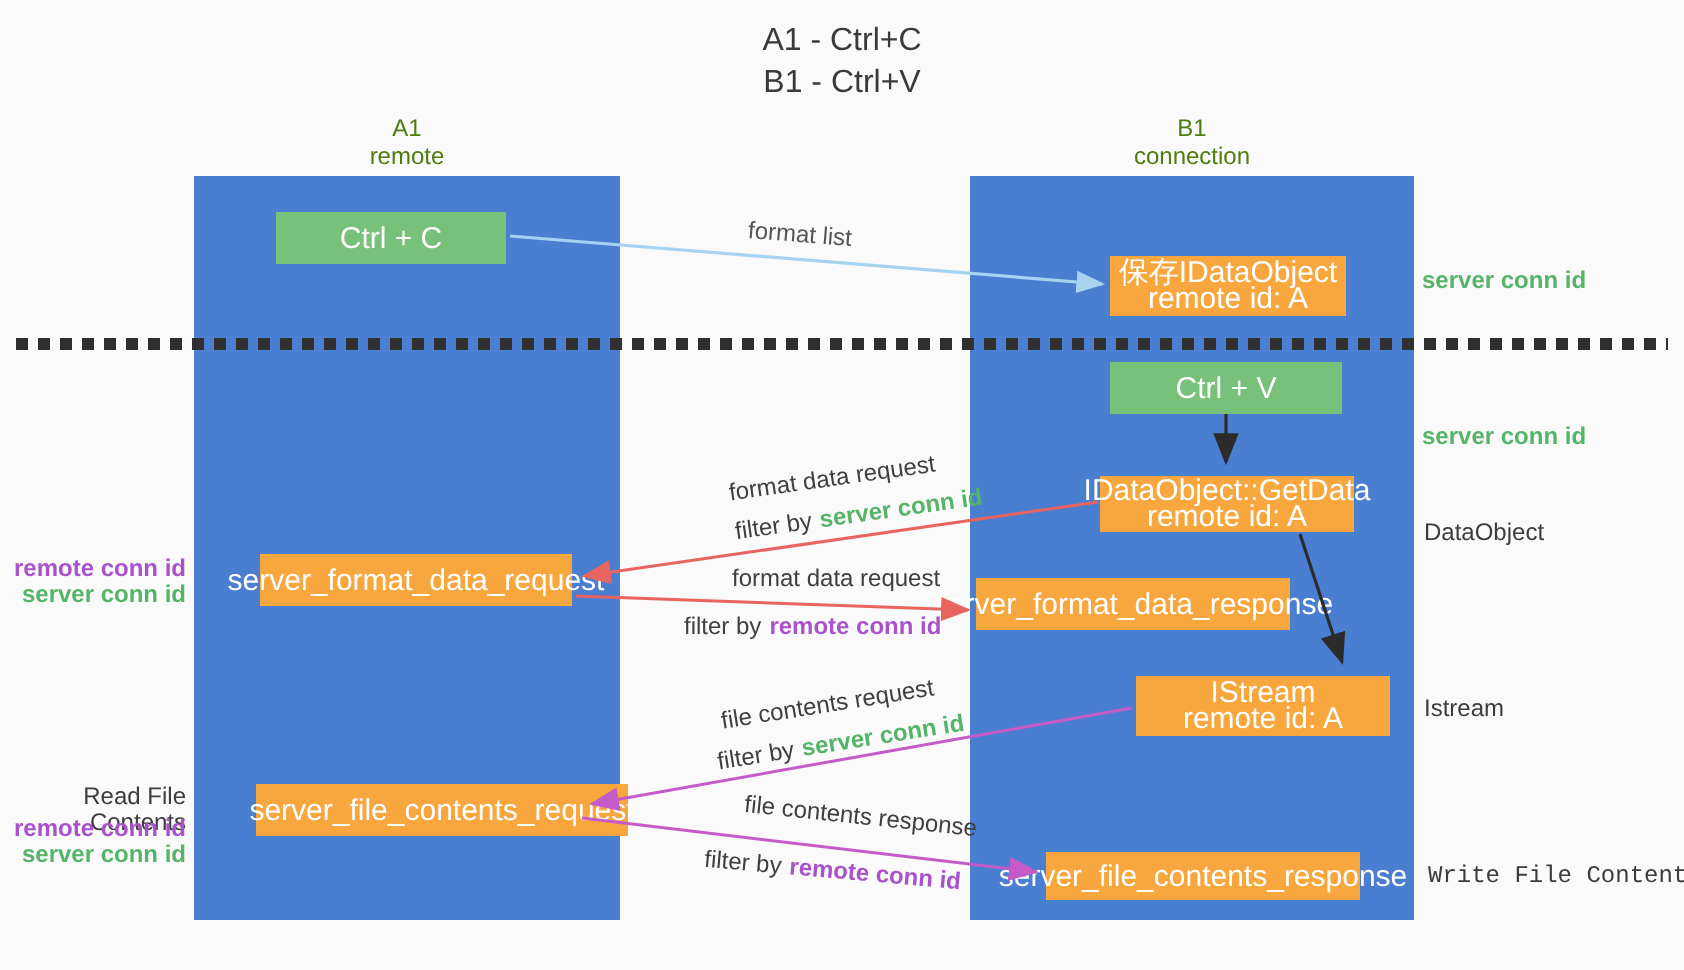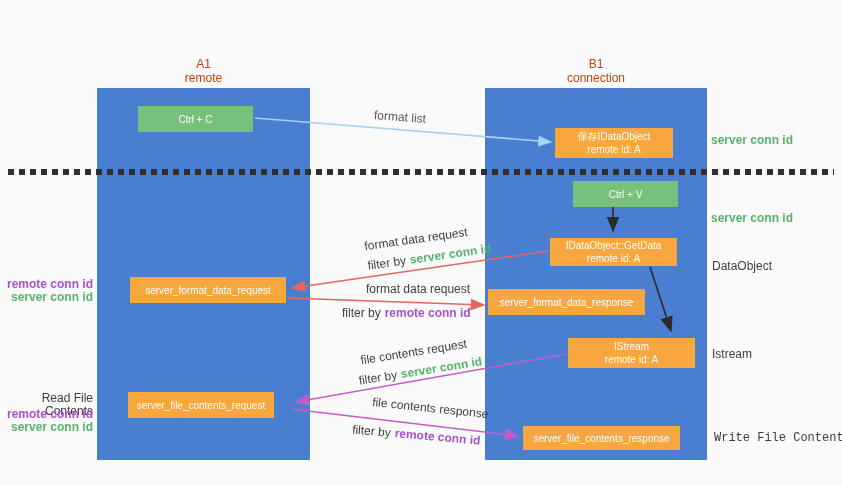--- a/index.html
+++ b/index.html
@@ -6,43 +6,43 @@
   body{
     width:842px;height:485px;position:relative;overflow:hidden;
     background:#fafafa;
     font-family:"Liberation Sans", sans-serif;
     color:#3c3c3c;
   }
   #canvas{position:absolute;inset:0;}
   
   #title{position:absolute;left:0;right:0;top:10px;text-align:center;
          font-size:16px;color:#3a3a3a;line-height:21px;}
-  .col-header{position:absolute;text-align:center;font-size:12px;color:#c2410c;line-height:14px;}
+  .col-header{position:absolute;text-align:center;font-size:12px;color:#4d7c0f;line-height:14px;}
   #hdr-left{left:97px;width:213px;top:57px;}
   #hdr-right{left:485px;width:222px;top:57px;}
   
   .lifeline{position:absolute;background:#4a7ed0;top:88px;height:372px;}
   #col-left{left:97px;width:213px;}
   #col-right{left:485px;width:222px;}
   
   #boundary{position:absolute;left:8px;width:826px;top:169px;height:6px;z-index:5;
     background:repeating-linear-gradient(90deg,#2f2f2f 0 6px,transparent 6px 11px);}
   
   .node{position:absolute;z-index:4;display:flex;flex-direction:column;justify-content:center;
-        align-items:center;color:#fff;font-size:10px;line-height:13px;text-align:center;}
+        align-items:center;color:#fff;font-size:15px;line-height:13px;text-align:center;}
   .green{background:#77c17b;}
   .orange{background:#f7a73e;}
   #n-ctrlc{left:138px;top:106px;width:115px;height:26px;}
   #n-saveobj{left:555px;top:128px;width:118px;height:30px;}
-  #n-ctrlv{left:555px;top:181px;width:105px;height:26px;margin-left:18px;}
+  #n-ctrlv{left:555px;top:181px;width:116px;height:26px;}
   #n-getdata{left:550px;top:238px;width:127px;height:28px;}
   #n-freq{left:130px;top:277px;width:156px;height:26px;}
   #n-fresp{left:488px;top:289px;width:157px;height:26px;}
   #n-istream{left:568px;top:338px;width:127px;height:30px;}
-  #n-fcreq{left:128px;top:392px;width:146px;height:26px;}
+  #n-fcreq{left:128px;top:392px;width:186px;height:26px;}
   #n-fcresp{left:523px;top:426px;width:157px;height:24px;}
   
   #arrows{position:absolute;left:0;top:0;z-index:6;pointer-events:none;}
   
   .lbl{position:absolute;z-index:7;font-size:12px;color:#3f3f3f;white-space:nowrap;}
   .gtxt{color:#55b468;font-weight:bold;}
   .ptxt{color:#a852cc;font-weight:bold;}
   .fb{margin-right:4px;}
   #l-formatlist{left:374px;top:110px;transform:rotate(4.5deg);color:#555;}
   #l-fdr{left:364px;top:232px;transform:rotate(-8deg);}
@@ -64,20 +64,24 @@
   .leftblock{position:absolute;left:0;width:93px;text-align:right;z-index:7;font-size:12px;line-height:13px;}
   #s-left1{top:278px;}
   #s-readfile{top:392px;color:#3c3c3c;font-size:12px;}
   #s-left2{top:408px;}
 </style>
 </head>
 <body>
 
 <div id="canvas">
 
+  <div id="title">
+    <div>A1 - Ctrl+C</div>
+    <div>B1 - Ctrl+V</div>
+  </div>
 
   <div class="col-header" id="hdr-left">
     <div>A1</div>
     <div>remote</div>
   </div>
   <div class="col-header" id="hdr-right">
     <div>B1</div>
     <div>connection</div>
   </div>
 

